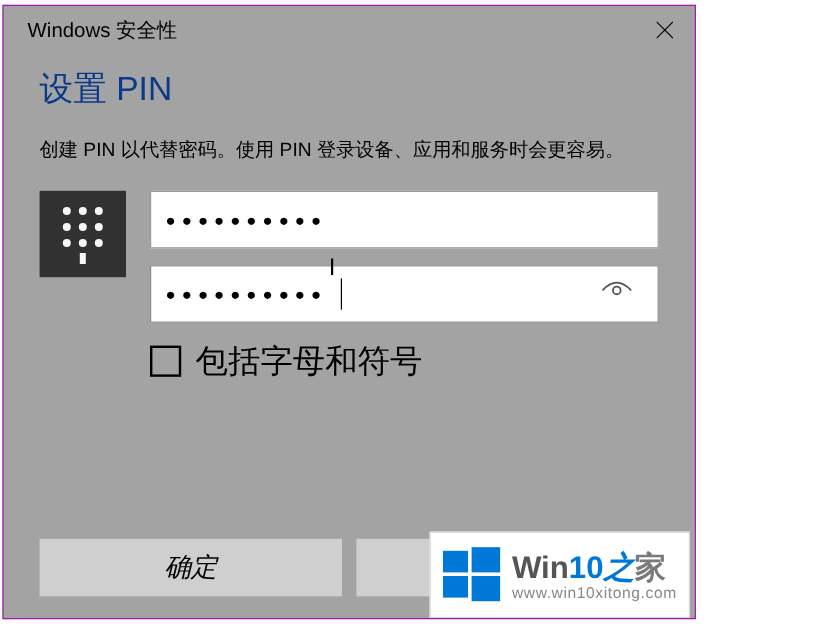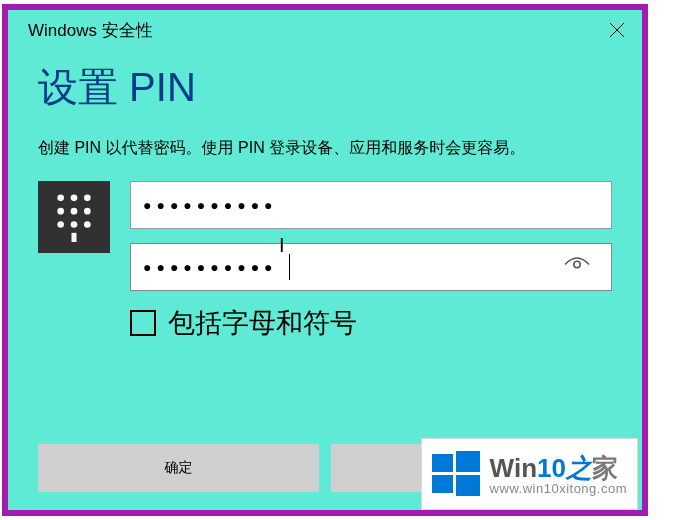--- a/index.html
+++ b/index.html
@@ -6,42 +6,42 @@
     body {
       font-family: "Segoe UI", "Microsoft YaHei", "微软雅黑", sans-serif;
       background: #fff;
       width: 684px;
       height: 520px;
       overflow: hidden;
     }
     .dialog {
       position: absolute;
       left: 2px; top: 4px;
-      width: 646px; height: 512px;
-      border: 6px solid #a21caf;
-      background: #5eead4;
+      width: 578px; height: 512px;
+      border: 1px solid #a21caf;
+      background: #a3a3a3;
     }
     .titlebar {
       height: 40px;
       display: flex;
       align-items: center;
       padding: 0 0 0 20px;
       font-size: 17px;
       color: #000;
     }
     .titlebar-title { flex: 1; }
     .close-btn {
       width: 50px; height: 40px;
       display: flex; align-items: center; justify-content: center;
       cursor: default;
     }
     .close-btn svg { width: 14px; height: 14px; }
     .close-btn svg line { stroke: #000; stroke-width: 1; }
     .heading {
-      font-size: 40px;
+      font-size: 28px;
       font-weight: 350;
       color: #0a3a8a;
       padding: 10px 30px 20px 30px;
     }
     .description {
       font-size: 16px;
       line-height: 1.6;
       color: #000;
       padding: 0 30px 20px 30px;
     }
@@ -108,23 +108,23 @@
       bottom: 18px;
       left: 30px; right: 30px;
       display: flex;
       gap: 12px;
     }
     .btn {
       flex: 1;
       height: 48px;
       background: #cfcfcf;
       border: none;
-      font-size: 14px;
-      color: #000;
-      display: flex; align-items: center; justify-content: center;
+      font-size: 22px;
+      color: #000;
+      display: flex; align-items: center; justify-content: center; font-style: italic;
     }
     .watermark {
       position: absolute;
       right: 4px; bottom: 0px;
       display: flex;
       align-items: center;
       background: #fff;
       padding: 4px 10px 2px 10px;
       border: 1px solid #d8d8d8;
       gap: 10px;

